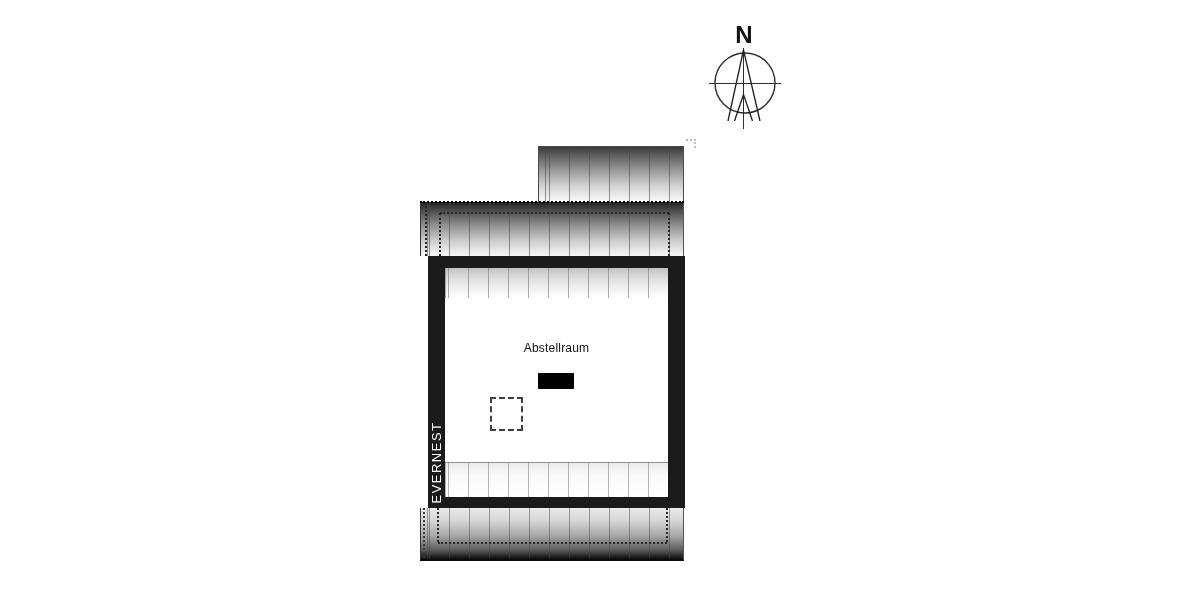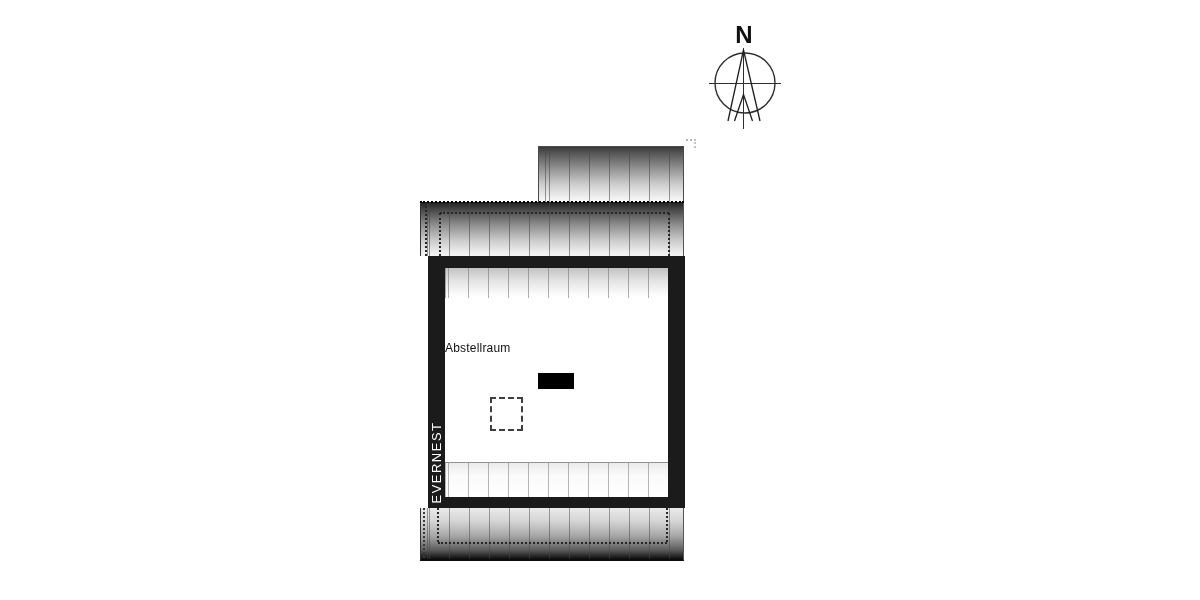--- a/index.html
+++ b/index.html
@@ -77,21 +77,21 @@
     left:445px;top:462px;width:223px;height:35px;box-sizing:border-box;
     border-top:1px solid #8f8f8f;
     background-image:
       repeating-linear-gradient(90deg, rgba(110,110,110,.5) 0 1px, transparent 1px 20px),
       linear-gradient(180deg,#ebebeb 0%,#fafafa 35%,#ffffff 100%);
     background-position:3px 0,0 0;
   }
 
   
   #room-label{
-    left:445px;top:341px;width:223px;
+    left:445px;top:341px;width:223px;text-align:center;
     font-size:12px;color:#111;letter-spacing:.2px;
   }
   #chimney-block{left:538px;top:373px;width:36px;height:16px;background:#000;}
   #shaft-opening{left:490px;top:397px;width:33px;height:34px;
     border:2px dashed #3f3f3f;box-sizing:border-box;background:#fff;}
 
   
   #watermark{
     left:428px;top:418px;width:17px;height:88px;
     display:flex;align-items:center;justify-content:center;

